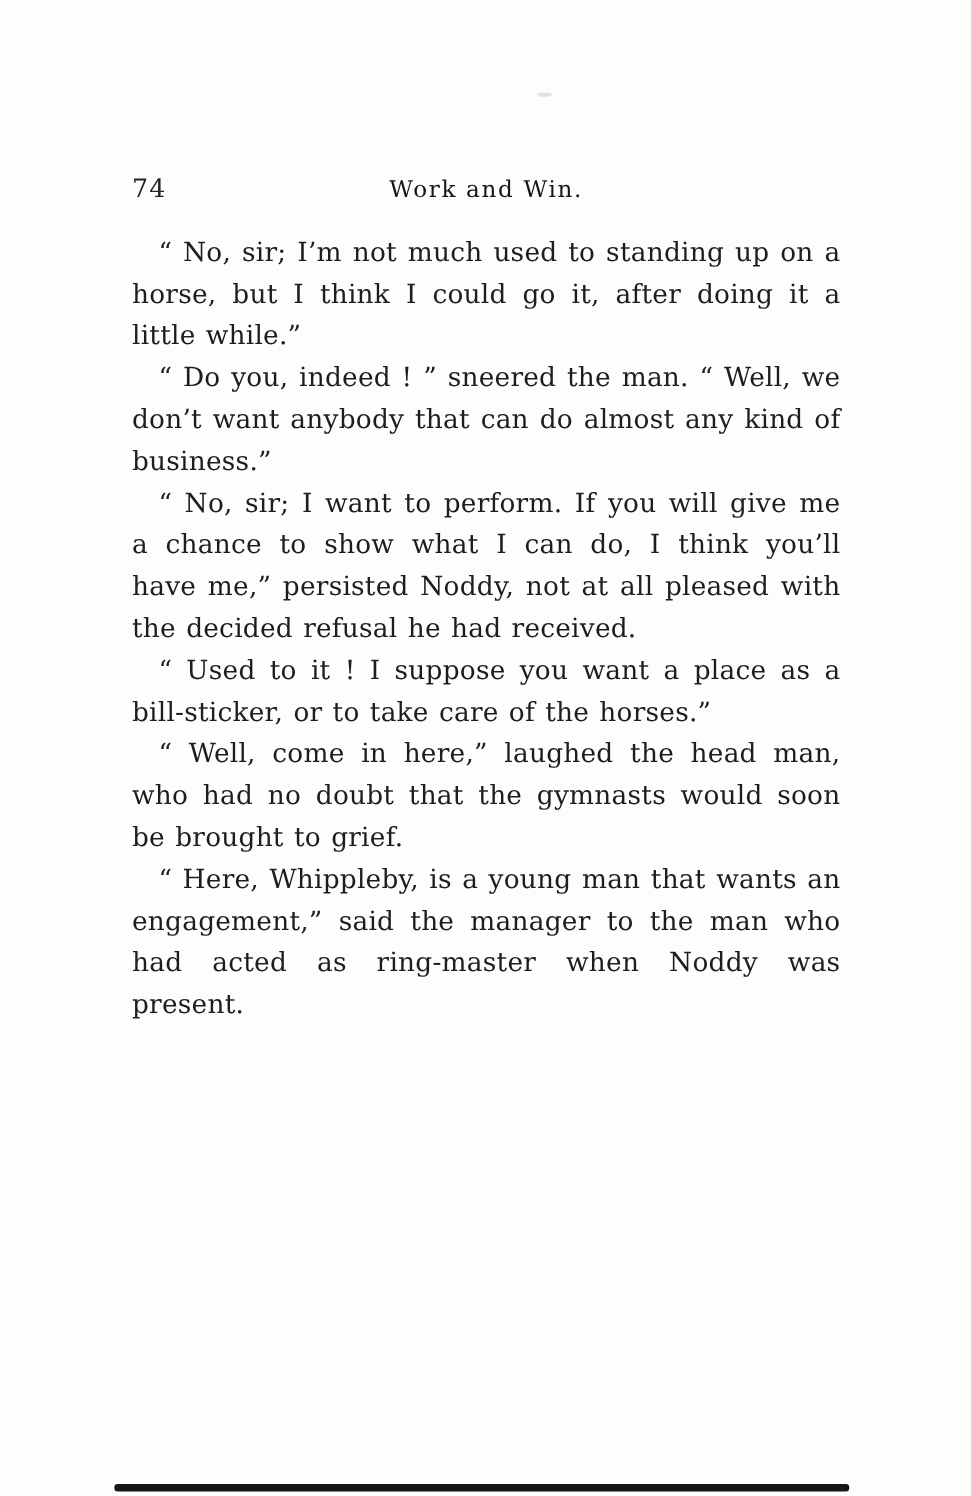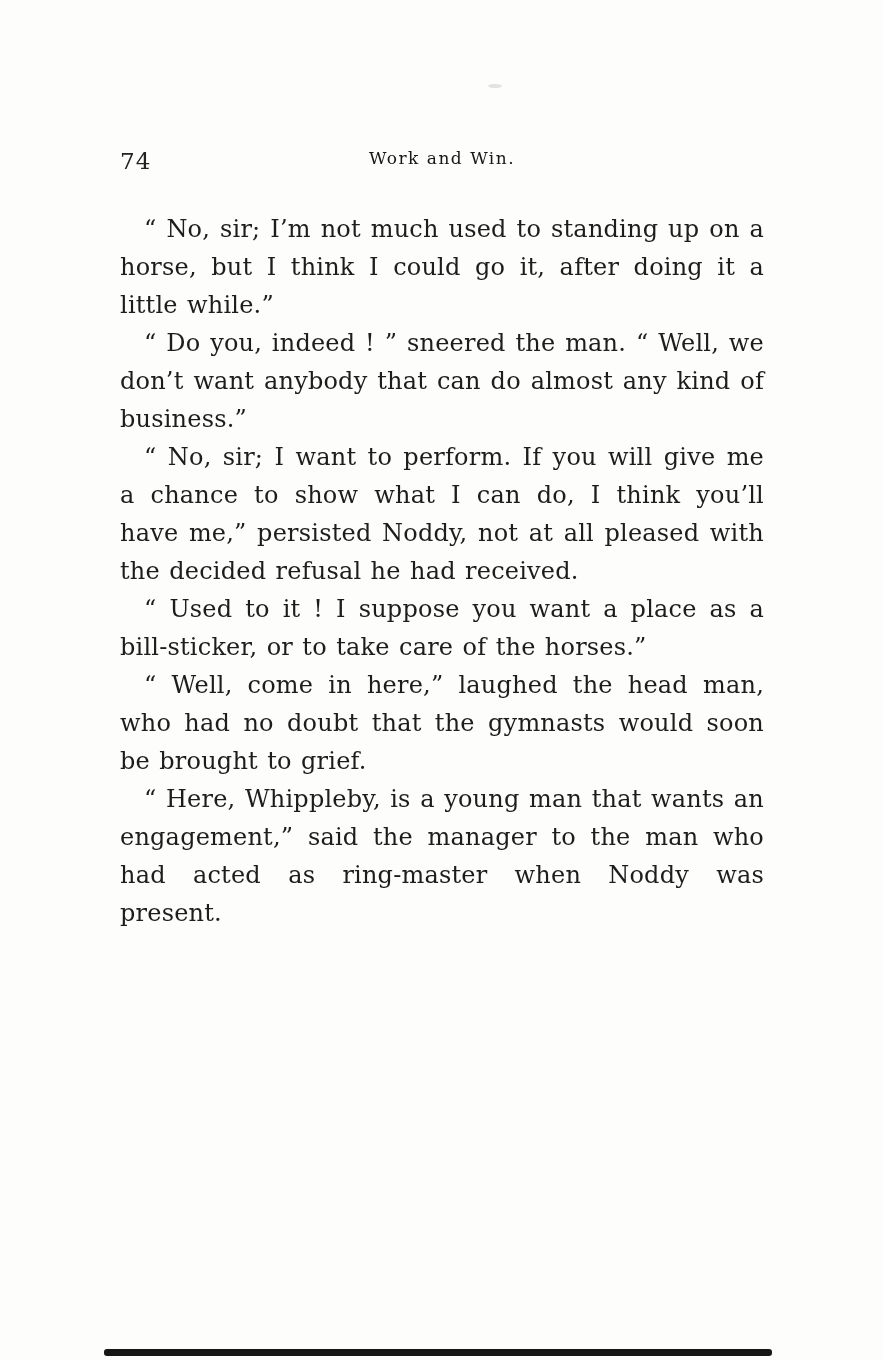--- a/index.html
+++ b/index.html
@@ -19,36 +19,36 @@
     box-sizing: border-box;
   }
   .content {
     position: absolute;
     left: 120px;
     top: 148px;
     width: 644px;
   }
   .page-header {
     display: flex;
-    align-items: flex-start;
+    align-items: center;
     position: relative;
     height: 48px;
     margin-bottom: 14px;
   }
   .page-number {
     font-size: 23px;
     letter-spacing: 1px;
     color: #222;
   }
   .page-title {
     position: absolute;
     left: 0;
     right: 0;
     text-align: center;
-    font-size: 17px;
+    font-size: 21px;
     letter-spacing: 1.5px;
     color: #161616;
   }
   .text-block {
     font-size: 24px;
     line-height: 38px;
     text-align: justify;
     text-justify: inter-word;
     color: #1d1d1d;
     letter-spacing: 0.2px;

